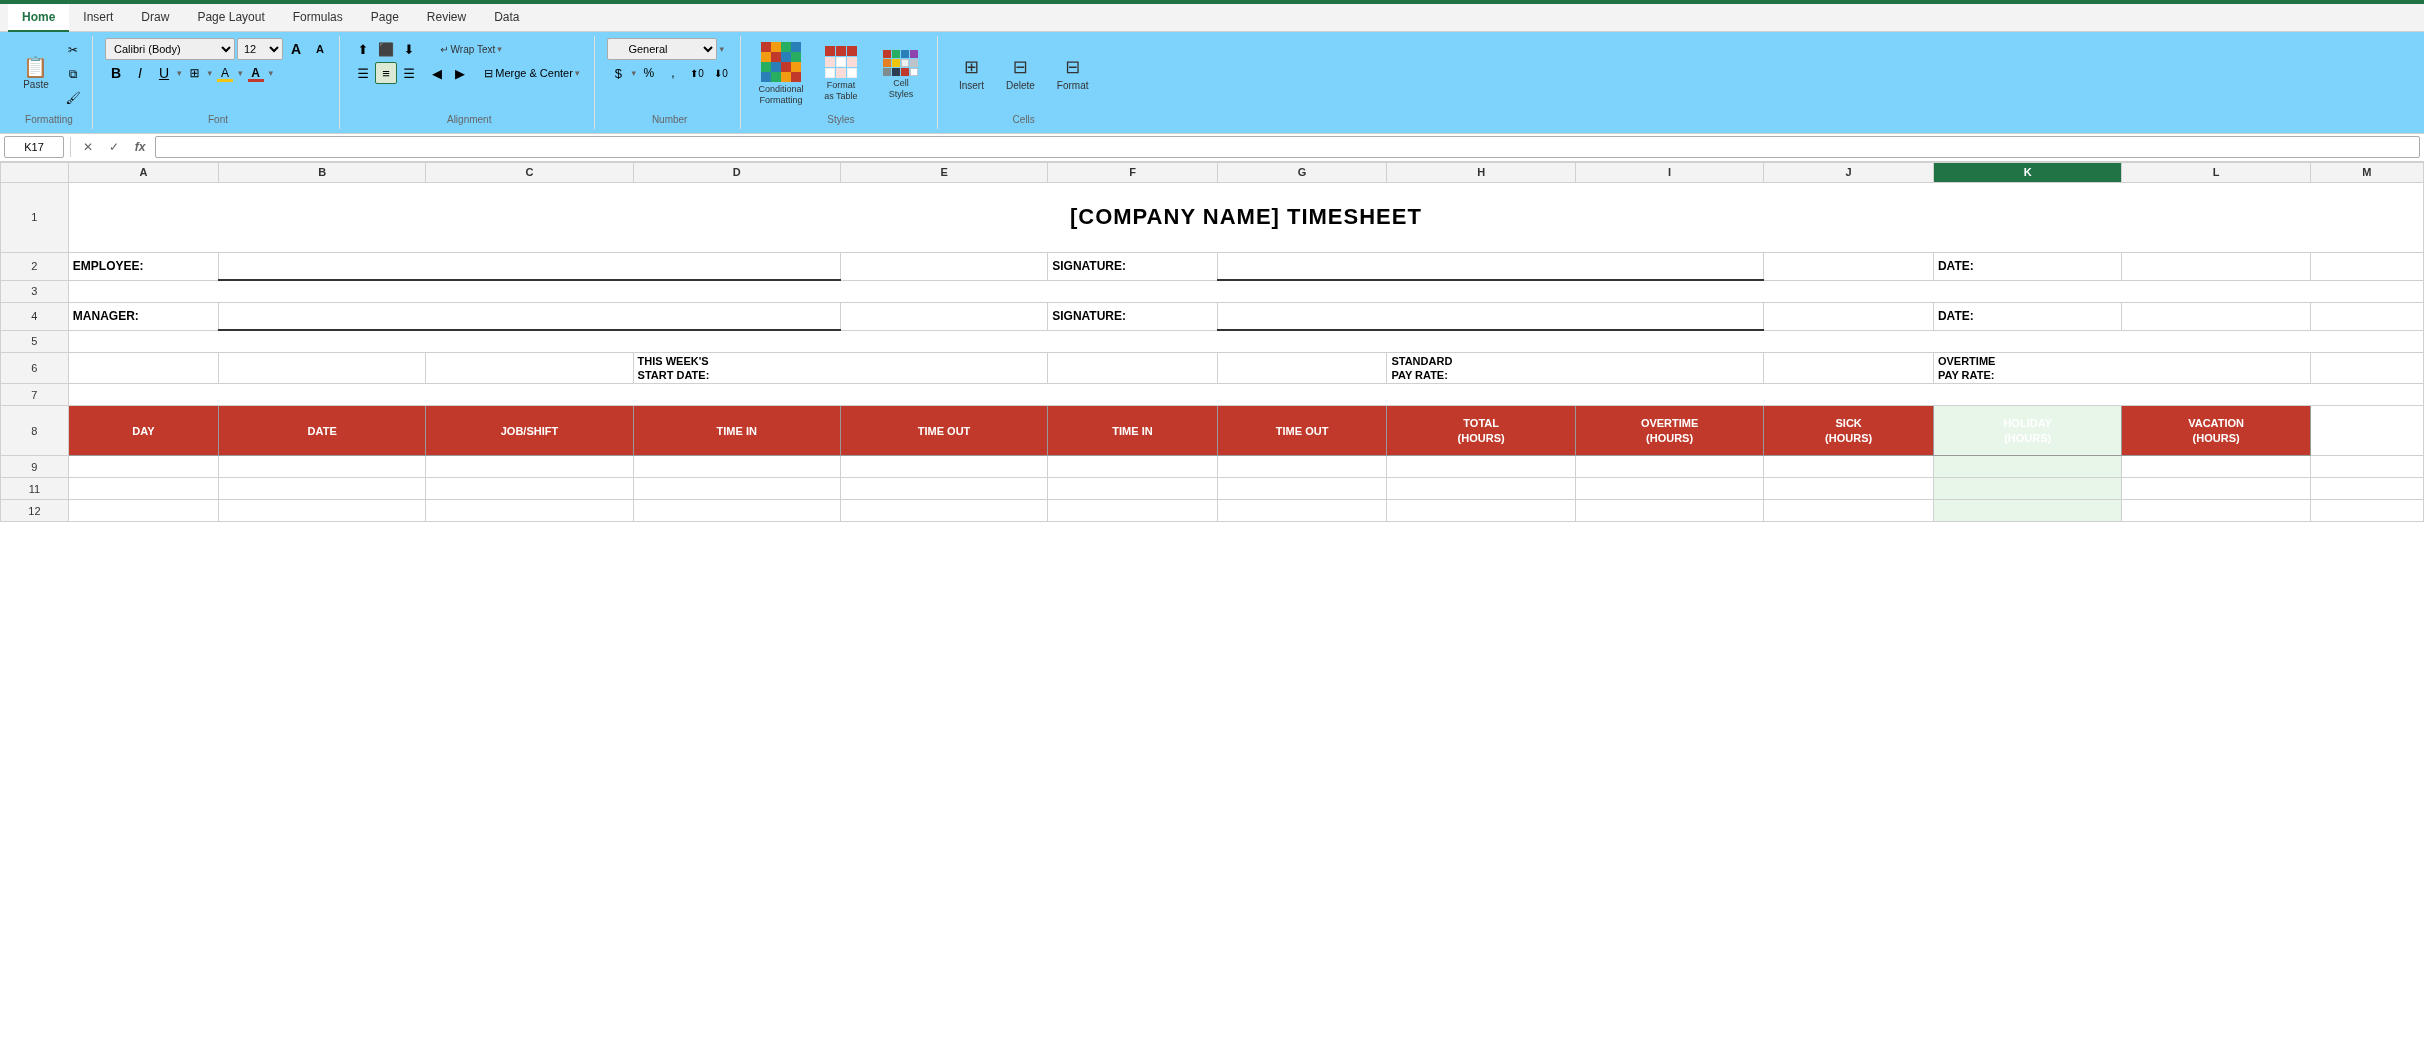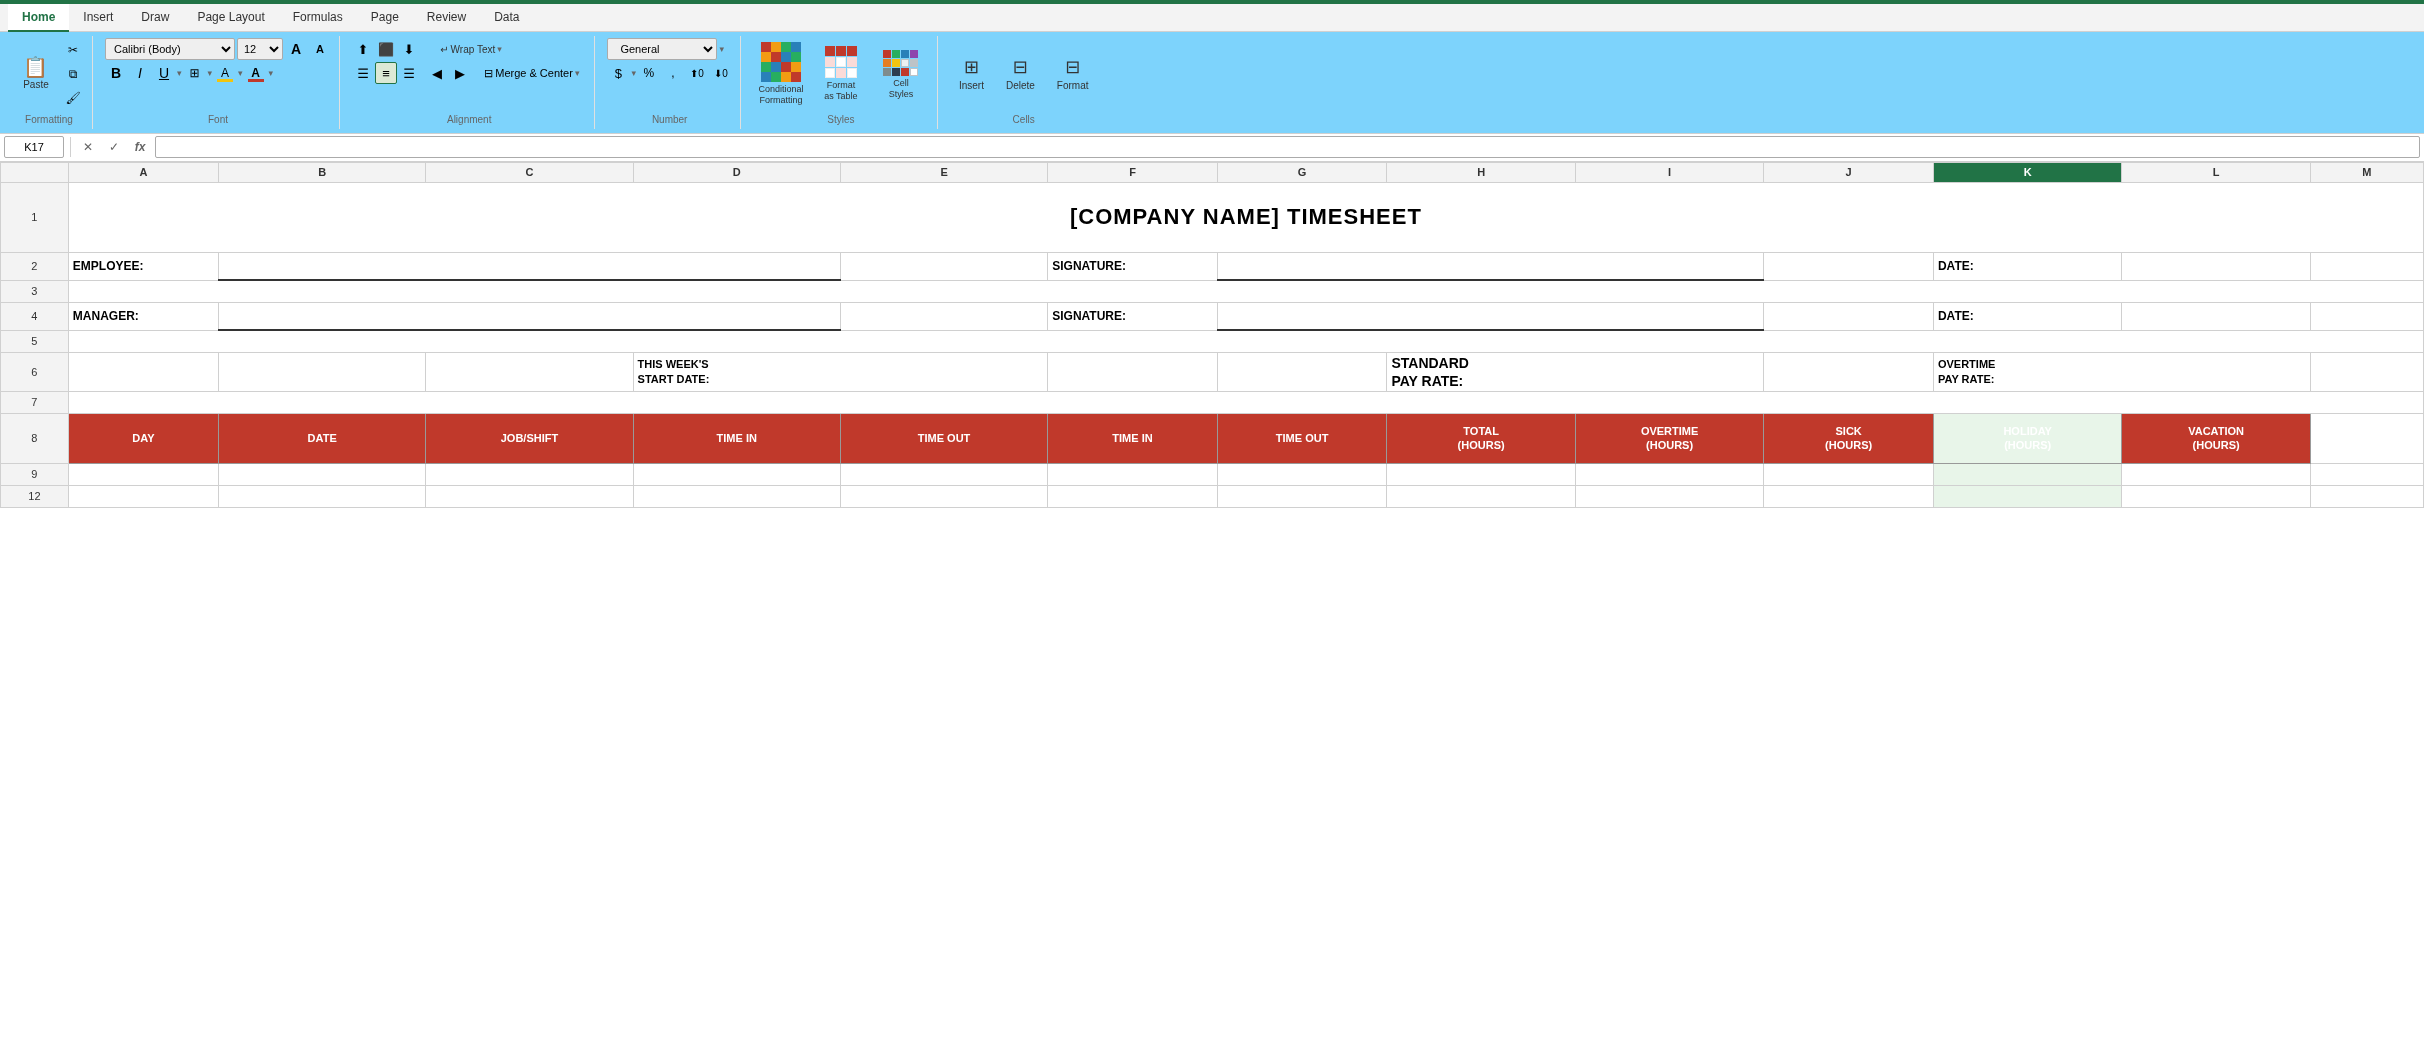--- a/index.html
+++ b/index.html
@@ -322,21 +322,21 @@
     .color-cell-y { width: 10px; height: 10px; background: #f39c12; }
     .color-cell-g { width: 10px; height: 10px; background: #27ae60; }
     .color-cell-b { width: 10px; height: 10px; background: #2980b9; }
 
     .number-format-select {
       width: 110px;
       height: 22px;
       border: 1px solid #ababab;
       border-radius: 2px;
       font-size: 11px;
-      padding: 0 8px;
+      padding: 0 16px;
     }
 
     .merge-center-btn {
       display: flex;
       align-items: center;
       gap: 2px;
       padding: 2px 6px;
       border: 1px solid transparent;
       border-radius: 2px;
       cursor: pointer;
@@ -657,21 +657,21 @@
       </tr>
 
       <tr style="height:28px;">
         <td class="row-header">6</td>
         <td class="sheet-cell" colspan="1"></td>
         <td class="sheet-cell" colspan="1"></td>
         <td class="sheet-cell" colspan="1"></td>
         <td class="sheet-cell cell-label wrap-text" colspan="2" style="font-size:11px;">THIS WEEK'S<br>START DATE:</td>
         <td class="sheet-cell" colspan="1"></td>
         <td class="sheet-cell" colspan="1"></td>
-        <td class="sheet-cell cell-label wrap-text" colspan="2" style="font-size:14px;">STANDARD<br>PAY RATE:</td>
+        <td class="sheet-cell cell-label wrap-text" colspan="2" style="font-size:11px;">STANDARD<br>PAY RATE:</td>
         <td class="sheet-cell" colspan="1"></td>
         <td class="sheet-cell cell-label wrap-text" colspan="2" style="font-size:11px;">OVERTIME<br>PAY RATE:</td>
         <td class="sheet-cell" colspan="1"></td>
       </tr>
       <tr style="height:22px;">
         <td class="row-header">7</td>
         <td class="sheet-cell" colspan="13"></td>
       </tr>
 
       <tr style="height:50px;">
@@ -701,20 +701,36 @@
         <td class="sheet-cell"></td>
         <td class="sheet-cell"></td>
         <td class="sheet-cell"></td>
         <td class="sheet-cell"></td>
         <td class="sheet-cell"></td>
         <td class="sheet-cell selected-col"></td>
         <td class="sheet-cell"></td>
         <td class="sheet-cell"></td>
       </tr>
       <tr style="height:22px;">
+        <td class="row-header">11</td>
+        <td class="sheet-cell"></td>
+        <td class="sheet-cell"></td>
+        <td class="sheet-cell"></td>
+        <td class="sheet-cell"></td>
+        <td class="sheet-cell"></td>
+        <td class="sheet-cell"></td>
+        <td class="sheet-cell"></td>
+        <td class="sheet-cell"></td>
+        <td class="sheet-cell"></td>
+        <td class="sheet-cell"></td>
+        <td class="sheet-cell selected-col"></td>
+        <td class="sheet-cell"></td>
+        <td class="sheet-cell"></td>
+      </tr>
+      <tr style="height:22px;">
         <td class="row-header">12</td>
         <td class="sheet-cell"></td>
         <td class="sheet-cell"></td>
         <td class="sheet-cell"></td>
         <td class="sheet-cell"></td>
         <td class="sheet-cell"></td>
         <td class="sheet-cell"></td>
         <td class="sheet-cell"></td>
         <td class="sheet-cell"></td>
         <td class="sheet-cell"></td>

